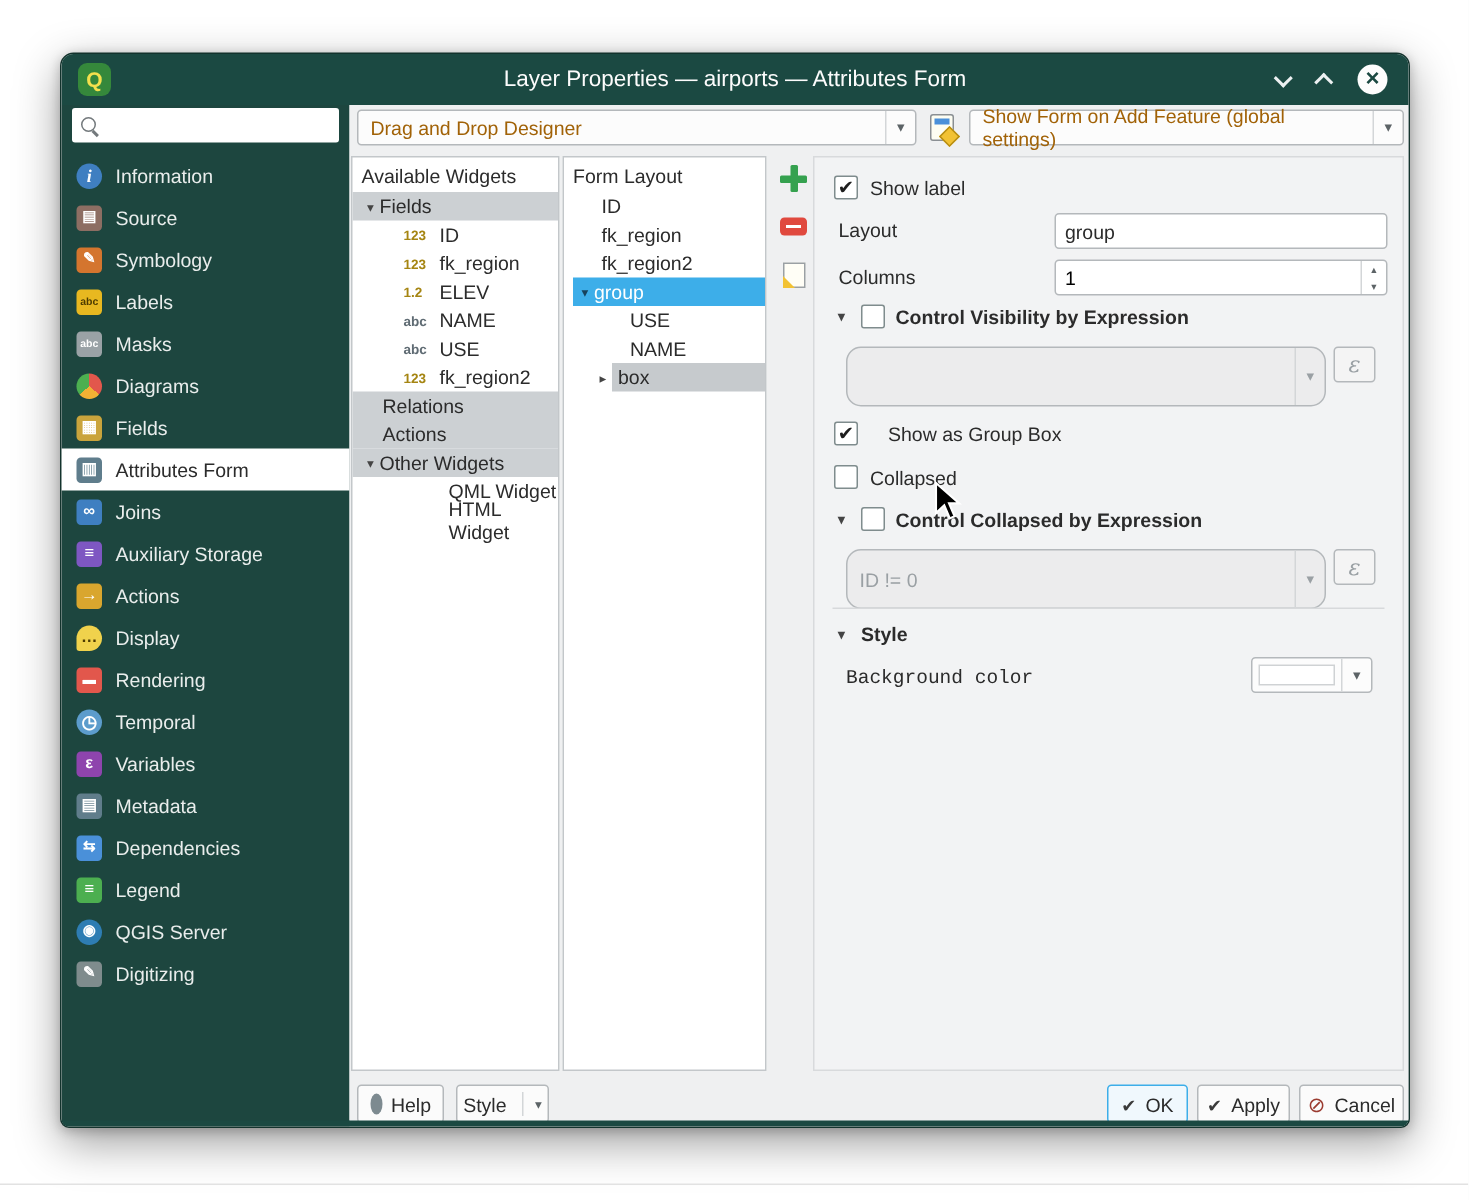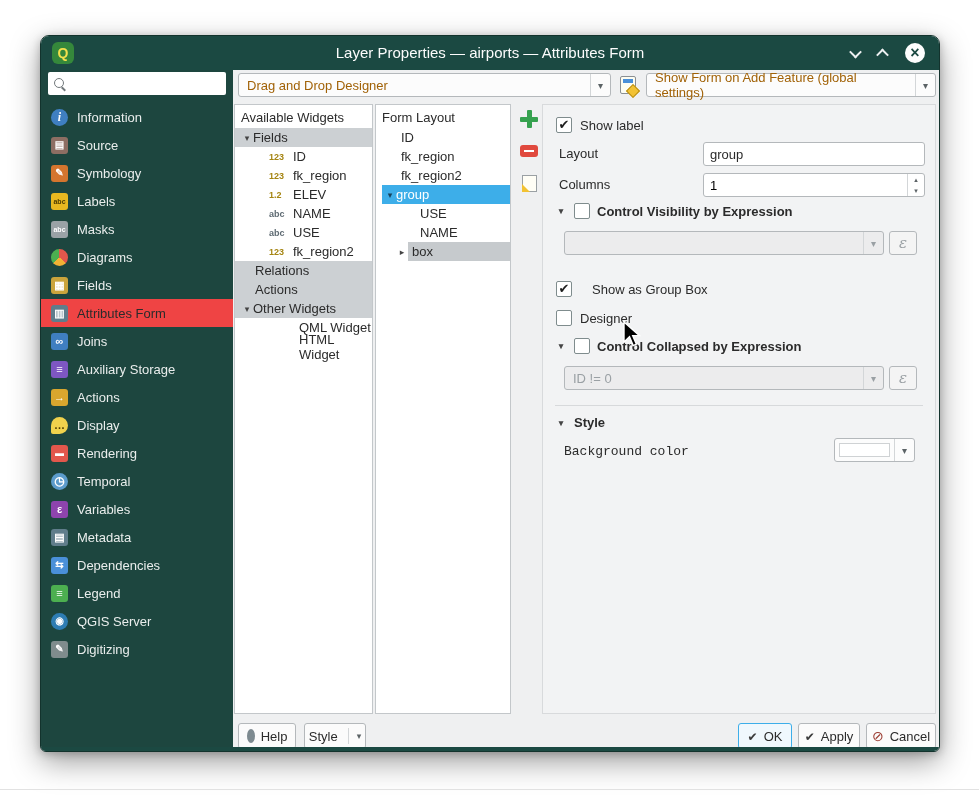--- a/index.html
+++ b/index.html
@@ -28,21 +28,21 @@
   
   .sidebar { position:absolute; left:0; top:34px; width:192px; bottom:0; background:#1d463f; }
   .search-box { position:absolute; left:7px; top:2px; width:178px; height:23px; background:#fff; border-radius:2px;
                 display:flex; align-items:center; padding:0 5px; gap:5px; }
   .mag { position:relative; width:13px; height:13px; flex:0 0 13px; }
   .mag::before { content:""; position:absolute; left:1px; top:1px; width:8px; height:8px; border:1.8px solid #73797c; border-radius:50%; }
   .mag::after  { content:""; position:absolute; right:0px; bottom:0px; width:5px; height:2px; background:#73797c; transform:rotate(45deg); }
   .search-input { border:none; outline:none; width:100%; height:100%; font-size:12px; background:transparent; }
   .nav { position:absolute; left:0; right:0; top:33px; }
   .nav-item { height:28px; display:flex; align-items:center; gap:9px; padding-left:10px; color:#e9edec; font-size:13px; }
-  .nav-item.selected { background:#ef4444; color:#2b2b2b; }
+  .nav-item.selected { background:#ffffff; color:#2b2b2b; }
   .ic { width:17px; height:17px; border-radius:3px; flex:0 0 17px; display:flex; align-items:center; justify-content:center;
         color:#fff; font-size:10px; font-weight:bold; line-height:1; }
   .ic-info { background:#3f7fc1; border-radius:50%; } .ic-info::before { content:"i"; font-family:"Liberation Serif",serif; font-style:italic; font-size:12px; }
   .ic-source { background:#8d6e63; } .ic-source::before { content:"▤"; }
   .ic-symbology { background:#d4752e; } .ic-symbology::before { content:"✎"; }
   .ic-labels { background:#e8b820; color:#4d3c00; } .ic-labels::before { content:"abc"; font-size:7px; }
   .ic-masks { background:#9aa2a6; } .ic-masks::before { content:"abc"; font-size:7px; }
   .ic-diagrams { background:conic-gradient(#e2574c 0 130deg, #f2b134 130deg 230deg, #4caf50 230deg 360deg); border-radius:50%; }
   .ic-fields { background:#caa43c; } .ic-fields::before { content:"▦"; font-size:11px; }
   .ic-form { background:#5f7d8c; } .ic-form::before { content:"▥"; font-size:11px; }
@@ -114,21 +114,21 @@
   .sec-row { position:absolute; display:flex; align-items:center; gap:7px; font-weight:bold; }
   .fld-label { position:absolute; }
   .text-input { position:absolute; background:#fff; border:1px solid #b4b8bb; border-radius:3px; padding:0 6px; font-size:13px;
                 font-family:"Liberation Sans",sans-serif; color:#2b2b2b; outline:none; }
   .spin { position:absolute; background:#fff; border:1px solid #b4b8bb; border-radius:3px; }
   .spin input { position:absolute; left:0; top:0; bottom:0; width:calc(100% - 18px); border:none; outline:none; padding:0 6px;
                 font-size:13px; font-family:"Liberation Sans",sans-serif; background:transparent; }
   .spin-ctl { position:absolute; right:0; top:0; bottom:0; width:17px; border-left:1px solid #d3d6d8; display:flex; flex-direction:column; }
   .spin-ctl span { flex:1; display:flex; align-items:center; justify-content:center; font-size:7px; color:#5c6366; }
   .expr-row { position:absolute; display:flex; gap:5px; }
-  .expr-row .combo { position:relative; width:320px; height:24px; }
+  .expr-row .combo { position:relative; width:320px; height:40px;border-radius:10px; }
   .eps-btn { width:28px; height:24px; background:#f4f4f4; border:1px solid #b4b8bb; border-radius:3px;
              display:flex; align-items:center; justify-content:center; }
   .eps-btn::after { content:"ε"; font-family:"DejaVu Serif",serif; font-style:italic; font-size:15px; color:#9aa0a4; }
   .sep { position:absolute; border-top:1px solid #d7d9db; }
   .color-combo { position:absolute; background:#fcfcfc; border:1px solid #b4b8bb; border-radius:3px; }
   .swatch { position:absolute; left:4px; top:4px; bottom:4px; right:24px; background:#fff; border:1px solid #cfd2d4; }
 
   .btn { position:absolute; height:26px; display:inline-flex; align-items:center; justify-content:center; gap:6px;
          background:#fbfbfb; border:1px solid #b4b8bb; border-radius:3px; font-size:13px; color:#2b2b2b; padding:0 8px;
          font-family:"Liberation Sans",sans-serif; }
@@ -381,21 +381,21 @@
           </div>
           <button class="eps-btn"></button>
         </div>
 
         <div class="cb-row" style="left:13px;top:176px;gap:20px;">
           <span class="cb checked"></span>
           <span>Show as Group Box</span>
         </div>
         <div class="cb-row" style="left:13px;top:205px;">
           <span class="cb"></span>
-          <span>Designer</span>
+          <span>Collapsed</span>
         </div>
 
         <div class="sec-row" style="left:12px;top:233px;">
           <span class="tri tri-d"></span>
           <span class="cb"></span>
           <span>Control Collapsed by Expression</span>
         </div>
         <div class="expr-row" style="left:21px;top:261px;">
           <div class="combo dim">
             <span>ID != 0</span>

